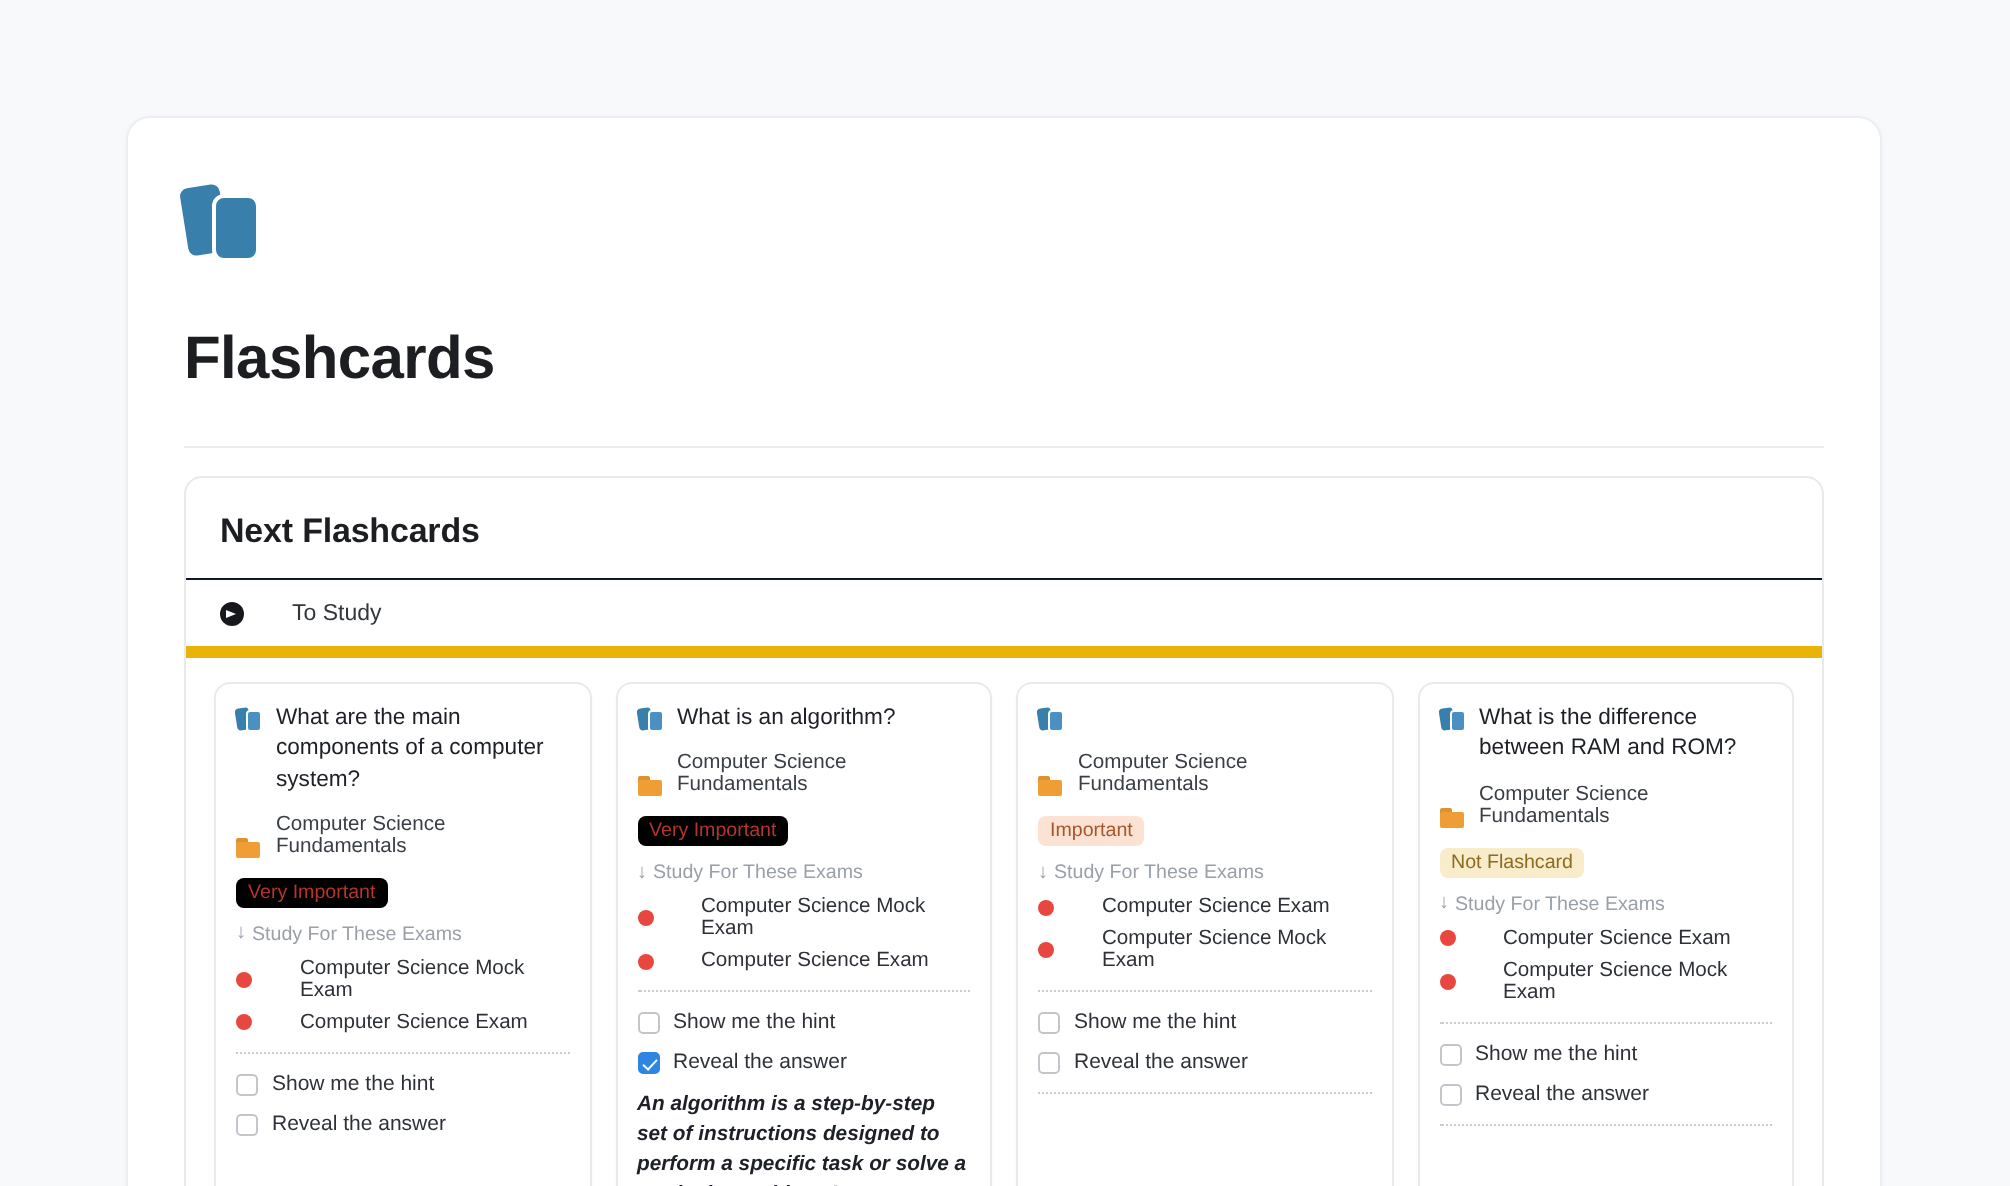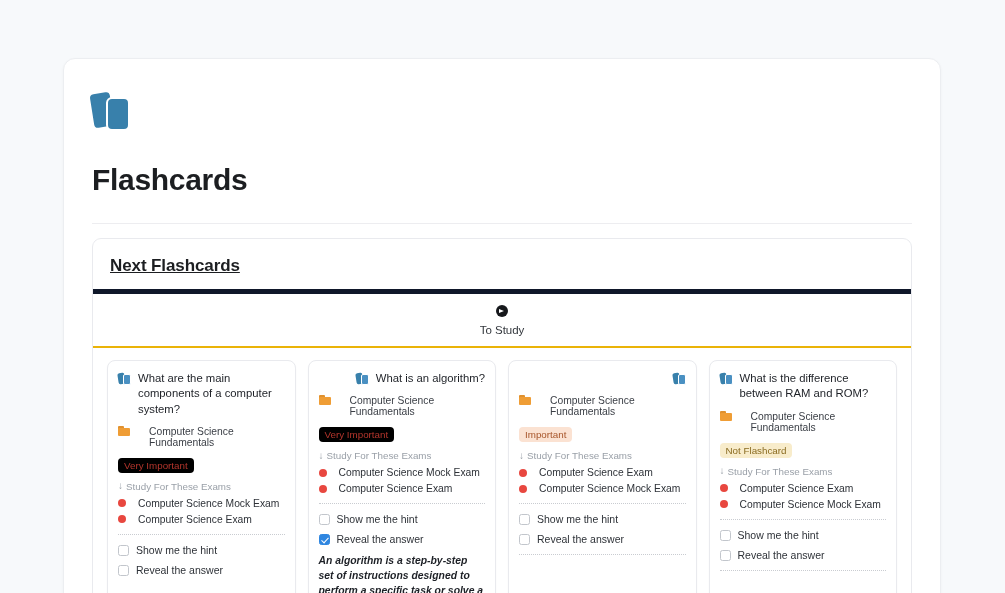--- a/index.html
+++ b/index.html
@@ -80,29 +80,27 @@
   .panel {
     border: 1px solid #e9eaee;
     border-radius: 9px;
     background: #fff;
     padding: 0;
     overflow: hidden;
   }
   .panel-title {
     font-size: 17px; font-weight: bold; color: #1c1e21;
     padding: 17px 17px 13px 17px;
-    border-bottom: 5px solid #0f172a;
+    border-bottom: 1px solid #0f172a;
     letter-spacing: -0.1px;
-    text-decoration: underline;
   }
   .section-row {
-    display: flex; align-items: center; gap: 7px;
+    display: flex; align-items: center; gap: 24px;
     padding: 11px 17px 10px 17px;
-    border-bottom: 2px solid #eab308;
-    flex-direction: column;
+    border-bottom: 6px solid #eab308;
   }
   .study-icon {
     width: 12px; height: 12px; border-radius: 50%;
     background: #16181c; position: relative; flex: 0 0 auto;
   }
   .study-icon::before {
     content: ""; position: absolute; left: 3px; top: 4px;
     width: 5px; height: 4px; background: #fff;
     clip-path: polygon(0 0, 0 100%, 100% 50%);
   }
@@ -112,35 +110,35 @@
   .cards-wrap { padding: 12px 14px 0 14px; display: flex; gap: 12px; }
   .fcard {
     width: 190px;
     border: 1px solid #e9eaee;
     border-radius: 8px;
     background: #fff;
     padding: 10px 10px 12px 10px;
     box-shadow: 0 1px 2px rgba(16,24,40,0.03);
   }
 
-  .q-row { display: flex; gap: 7px; align-items: flex-start; margin-bottom: 9px; justify-content: flex-end; }
+  .q-row { display: flex; gap: 7px; align-items: flex-start; margin-bottom: 9px; }
   .mini-card { width: 13px; height: 14px; position: relative; flex: 0 0 auto; margin-top: 1px; }
   .mini-card .mb {
     position: absolute; left: 0; top: 1px; width: 7px; height: 11px;
     background: #3880ab; border-radius: 2px; transform: rotate(-9deg);
   }
   .mini-card .mf {
     position: absolute; left: 5px; top: 2px; width: 8px; height: 11px;
     background: #4a90c2; border-radius: 2px; border: 1px solid #fff;
   }
   .q-text {
     font-size: 11.3px; color: #1d2026; line-height: 1.35; font-weight: 500;
   }
 
-  .meta-row { display: flex; align-items: flex-start; gap: 19px; margin-bottom: 7px; }
+  .meta-row { display: flex; align-items: flex-end; gap: 8px; margin-bottom: 7px; }
   .folder-icon {
     width: 12px; height: 10px; position: relative; flex: 0 0 auto;
   }
   .folder-icon::before {
     content: ""; position: absolute; left: 0; top: 0;
     width: 6px; height: 3px; background: #e0912f; border-radius: 1px 1px 0 0;
   }
   .folder-icon::after {
     content: ""; position: absolute; left: 0; top: 2px;
     width: 12px; height: 8px; background: #ef9d35; border-radius: 1px;
@@ -155,21 +153,21 @@
   .badge-very { background: #000000; color: #b3352c; }
   .badge-imp  { background: #fbe2d2; color: #a7552a; }
   .badge-not  { background: #f8eccb; color: #8a6b20; }
 
   .sub-head {
     font-size: 9.8px; color: #9aa0a8; margin-bottom: 6px;
     display: flex; align-items: center; gap: 3px; font-weight: 500;
   }
   .arrow-down { font-size: 10px; line-height: 1; }
 
-  .exam-row { display: flex; align-items: center; gap: 12px; margin-bottom: 5px; }
+  .exam-row { display: flex; align-items: center; gap: 24px; margin-bottom: 5px; }
   .dot-red {
     width: 8px; height: 8px; border-radius: 50%;
     background: #e8473f; flex: 0 0 auto;
   }
   .exam-text { font-size: 10.3px; color: #2e3238; }
 
   .dotted-sep {
     border: 0; border-top: 1px dotted #c9ccd1;
     margin: 9px 0 9px 0;
   }

